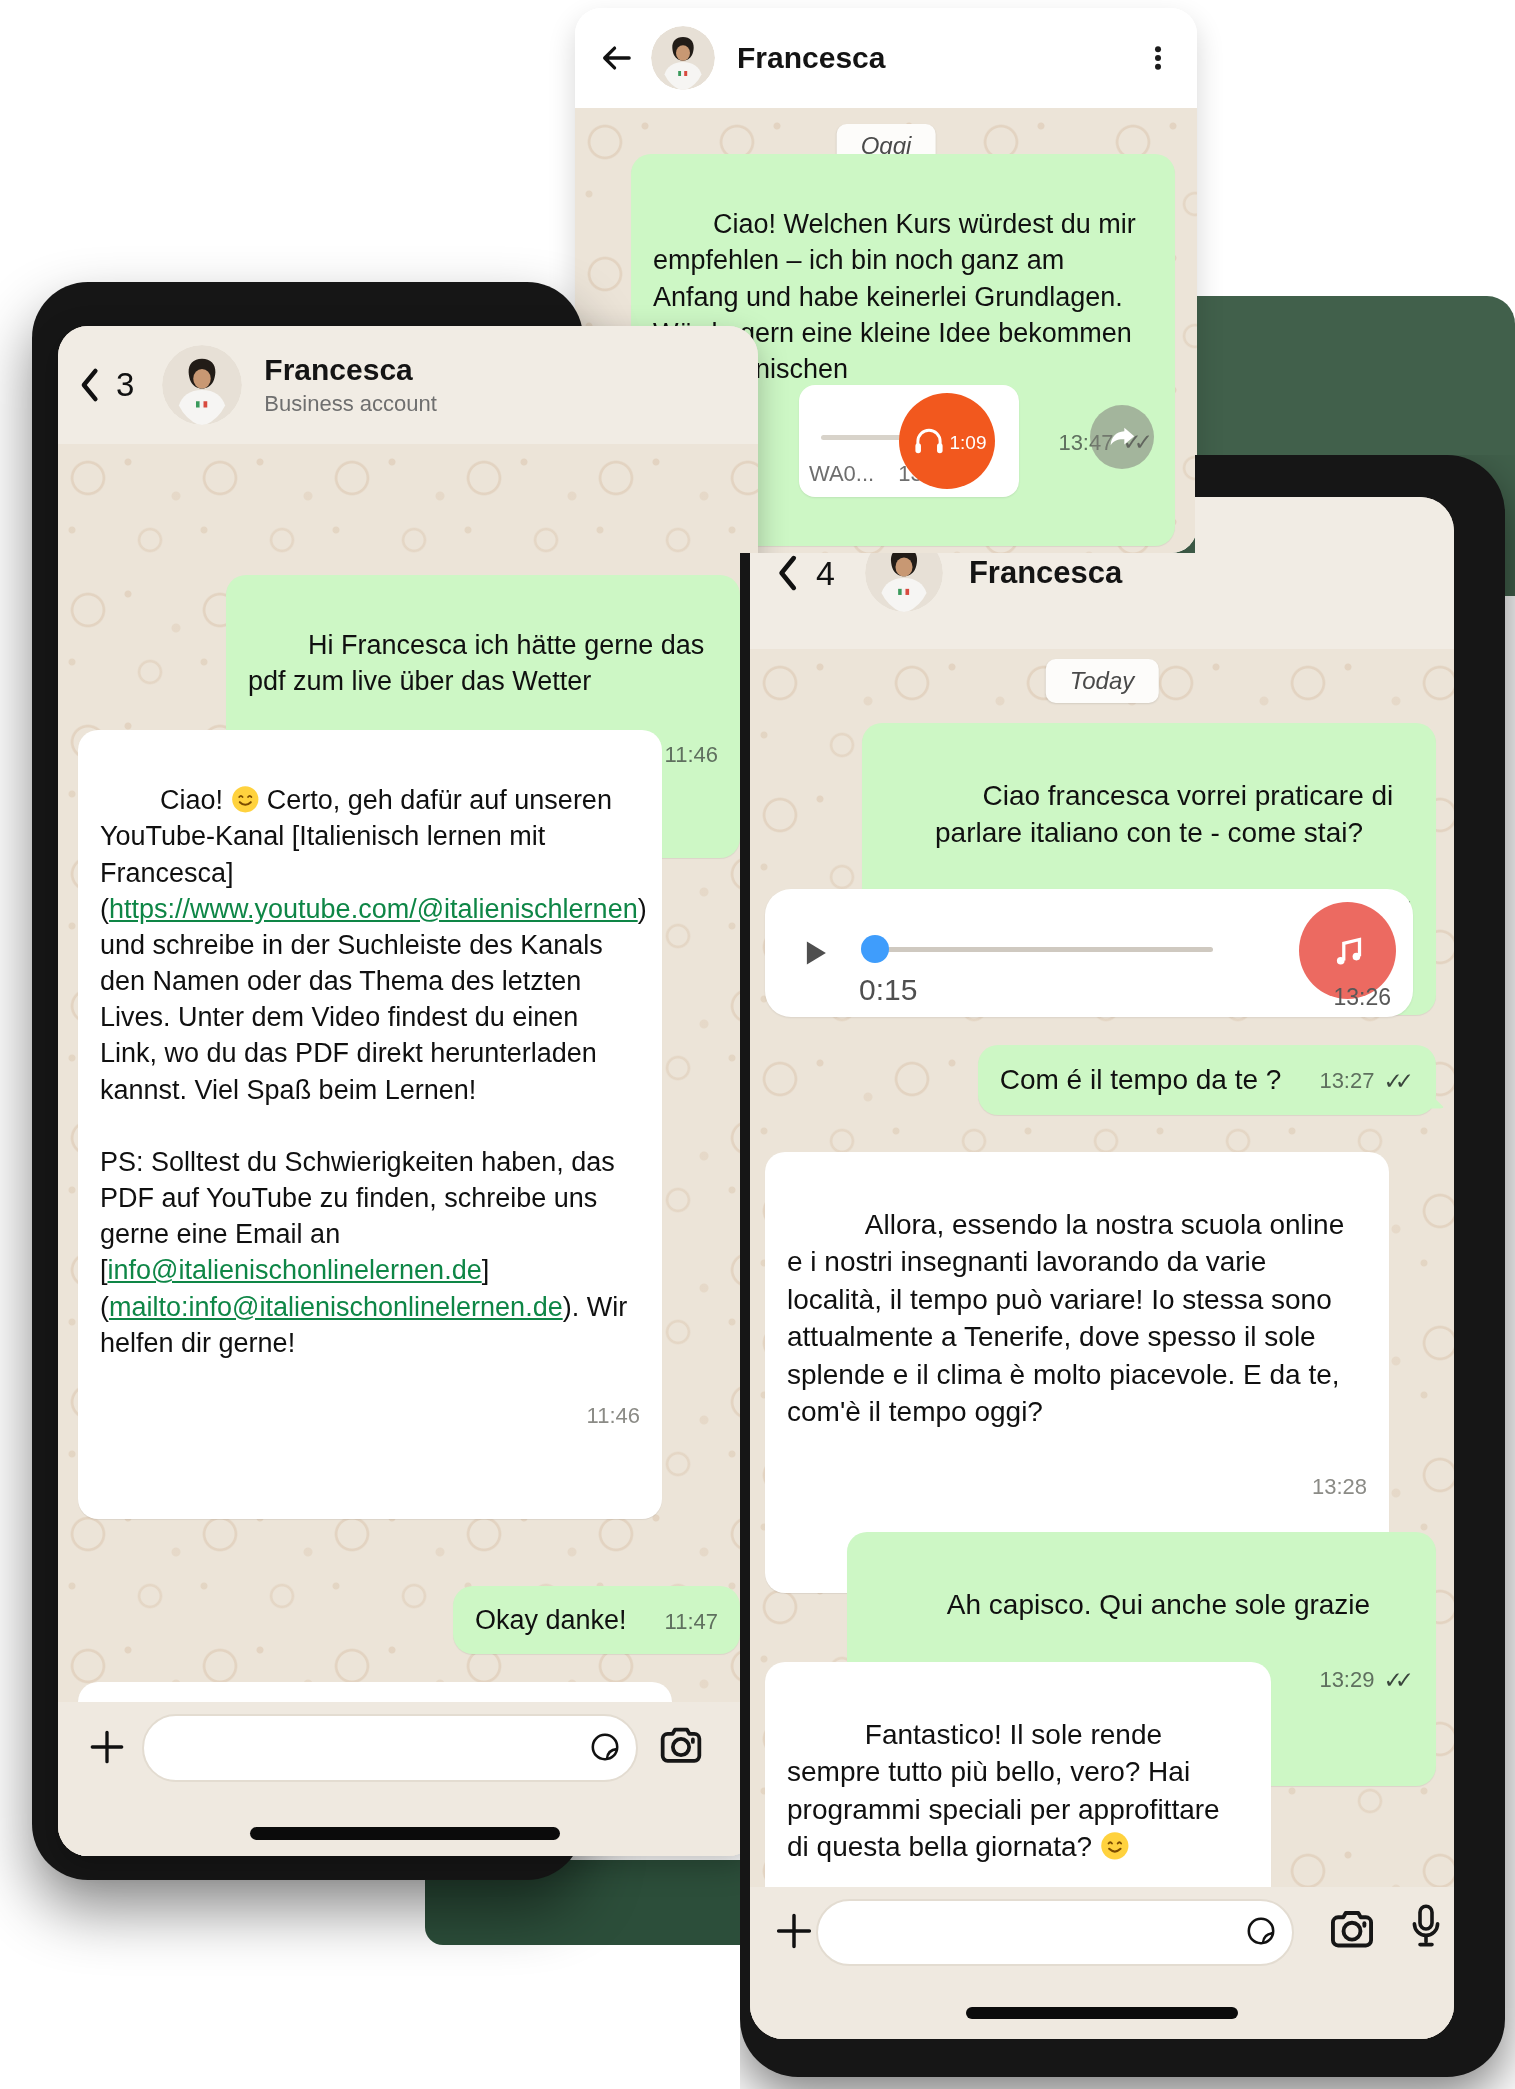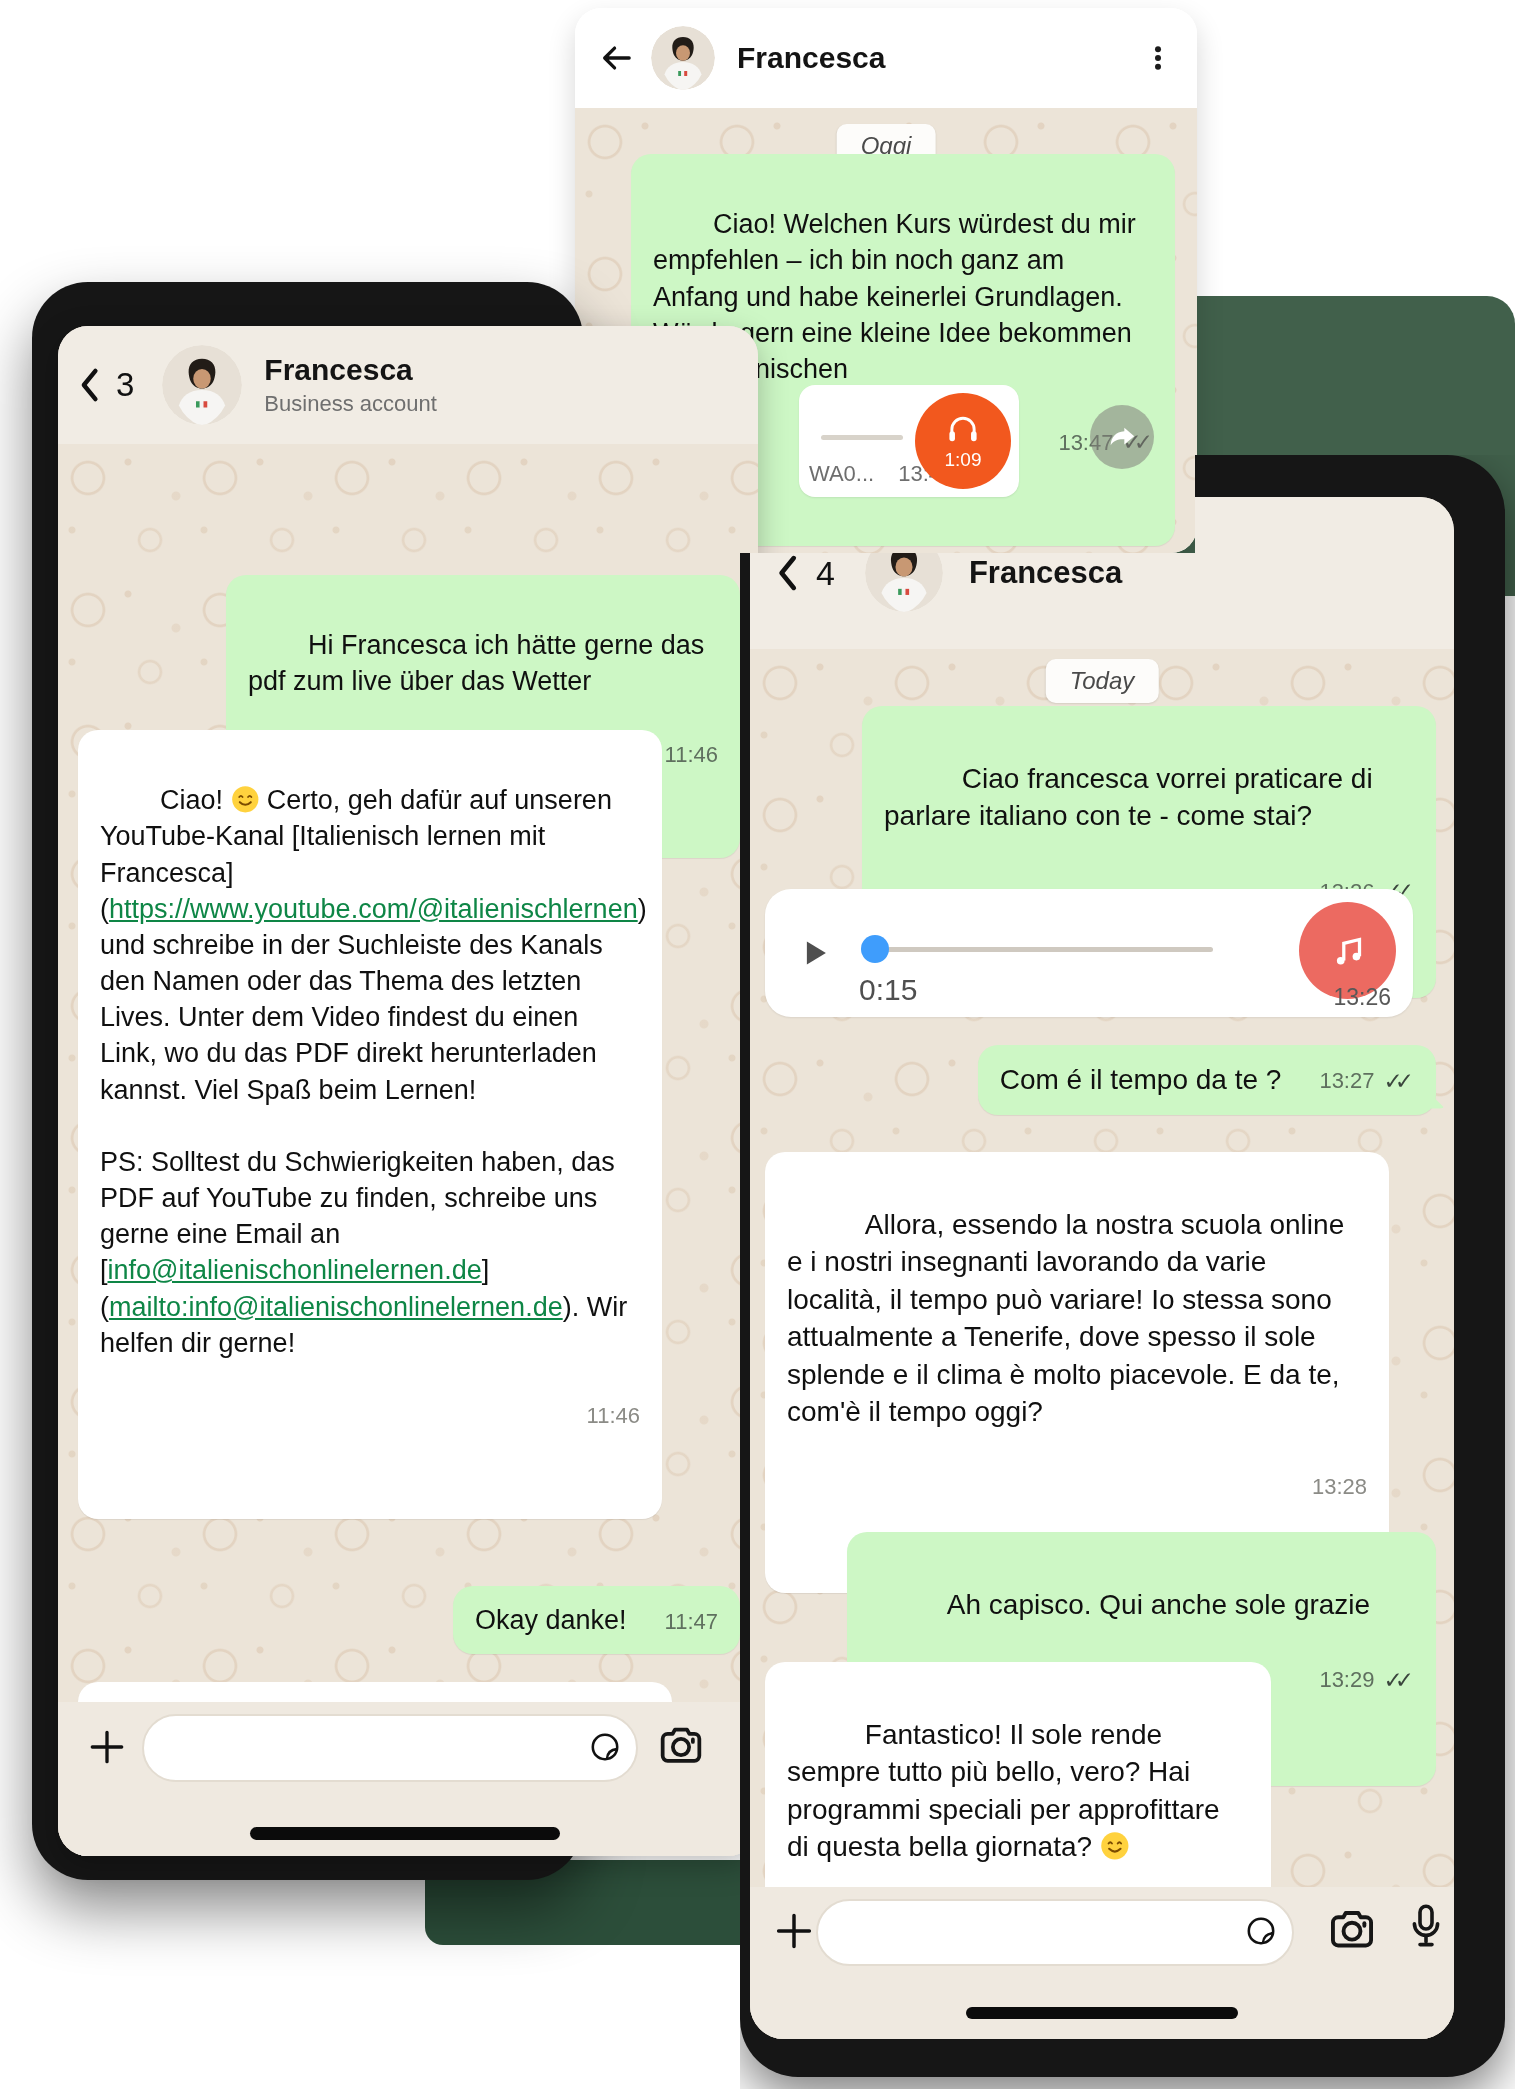--- a/index.html
+++ b/index.html
@@ -75,21 +75,21 @@
   
   #phone-right-group{position:absolute;left:740px;top:455px;width:775px;height:1634px;z-index:5;
       clip-path:polygon(0 98px,455px 98px,455px 0,100% 0,100% 100%,0 100%);}
   #frame-right{position:absolute;left:0;top:0;width:765px;height:1622px;background:#161616;
                border-radius:58px;box-shadow:0 20px 50px rgba(0,0,0,.5);}
   #phone-right{position:absolute;left:10px;top:42px;width:704px;height:1542px;border-radius:34px;
                overflow:hidden;background:#efe9e0;}
   #phone-right .ph-header{height:152px;background:#f1ece4;padding:0 0 0 24px;}
   #phone-right .chat{top:152px;bottom:0;padding-left:32px;}
   #phone-right .bubble{font-size:28px;}
-  #pr-msg-out1{top:57px;right:18px;width:530px;}
+  #pr-msg-out1{top:74px;right:18px;width:530px;text-align:center;}
   #pr-audio{position:absolute;left:15px;top:240px;width:648px;height:128px;background:#fff;
             border-radius:26px;box-shadow:0 1px 2px rgba(0,0,0,.08);}
   #pr-msg-out2{top:396px;right:18px;}
   #pr-msg-out2::after{content:"";position:absolute;right:-9px;bottom:6px;width:24px;height:24px;
             background:#cdf7c5;clip-path:polygon(0 0,100% 100%,0 100%);border-radius:0 0 6px 0;}
   #pr-msg-in1{top:503px;left:15px;width:580px;}
   #pr-msg-out3{top:883px;right:18px;width:545px;}
   #pr-msg-in2{top:1013px;left:15px;width:462px;}
   #phone-right .bottombar{height:152px;}
 </style>
@@ -148,21 +148,21 @@
             <span class="ticks">✓✓</span>
           </span>
       </div>
 
       <div id="pt-audio">
         <div style="position:absolute;left:22px;top:50px;width:82px;height:5px;background:#d8d3ca;border-radius:3px"></div>
         <div style="position:absolute;left:10px;bottom:10px;font-size:22px;color:#6e6e6e;display:flex;gap:24px">
           <span>WA0...</span>
           <span>13:48</span>
         </div>
-        <div style="position:absolute;right:8px;top:8px;width:96px;height:96px;border-radius:50%;background:#f2581e;display:flex;flex-direction:column;align-items:center;justify-content:center">
+        <div style="position:absolute;right:24px;top:8px;width:96px;height:96px;border-radius:50%;background:#f2581e;display:flex;flex-direction:row;align-items:center;justify-content:center">
           <svg width="42" height="34" viewBox="0 0 24 22">
             <path d="M4.8 13.2v-2a7.2 7.2 0 0 1 14.4 0v2" fill="none" stroke="#fff" stroke-width="1.9"></path>
             <rect x="3.2" y="12.4" width="3.6" height="6.6" rx="1.8" fill="#fff"></rect>
             <rect x="17.2" y="12.4" width="3.6" height="6.6" rx="1.8" fill="#fff"></rect>
           </svg>
           <span style="color:#fff;font-size:19px;margin-top:3px">1:09</span>
         </div>
       </div>
 
       <div id="pt-share">

